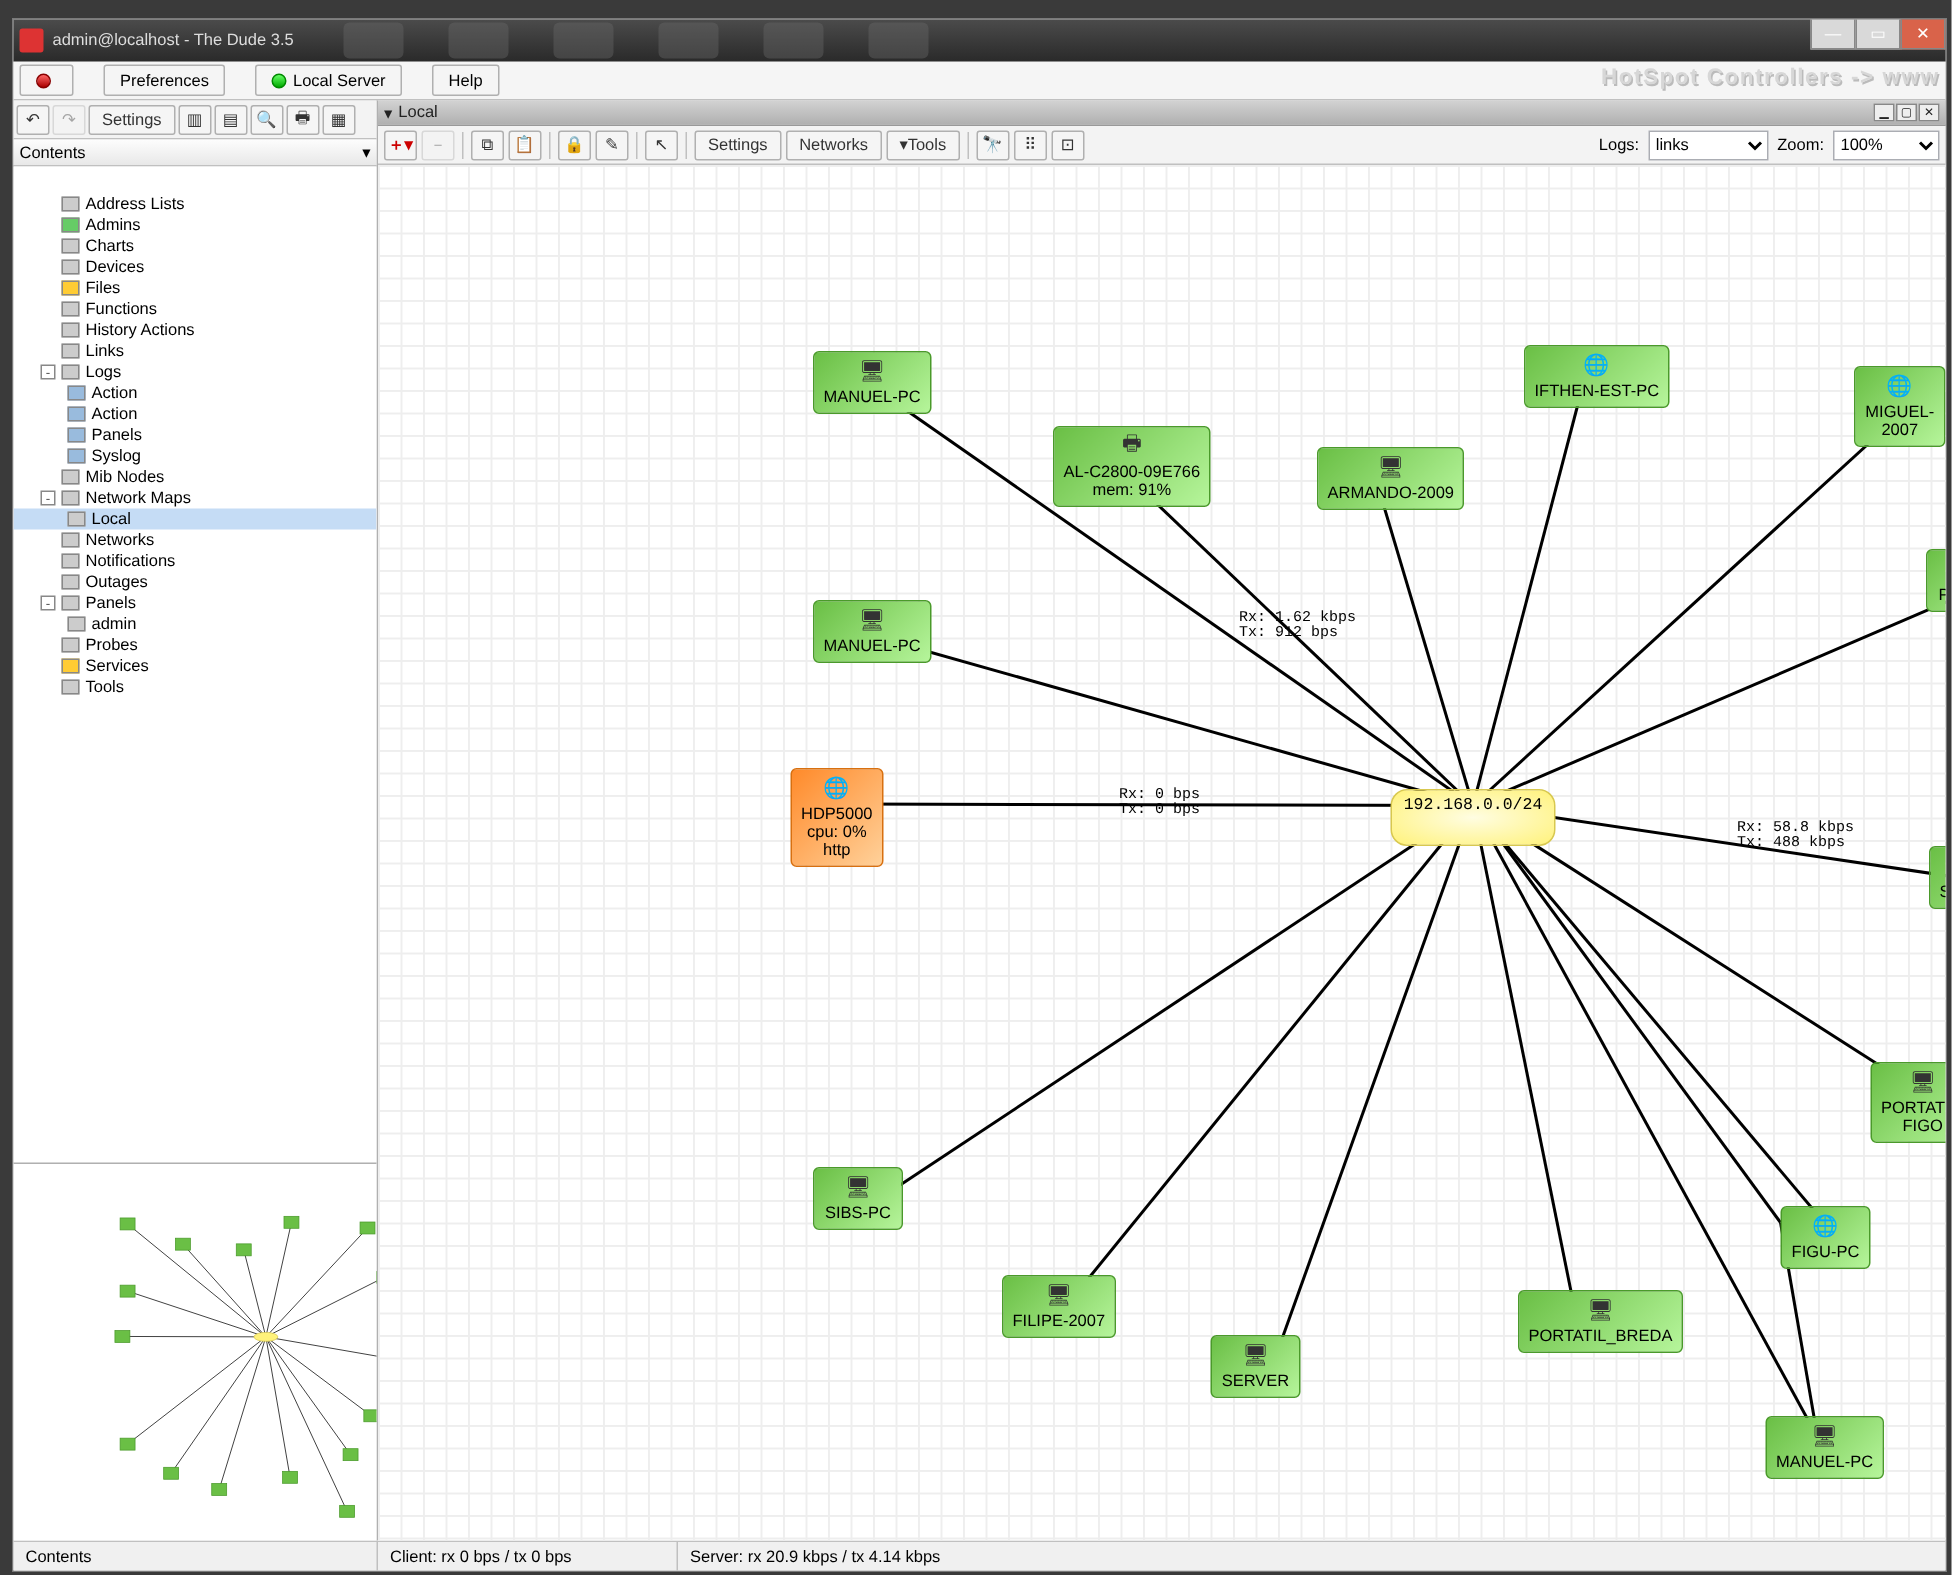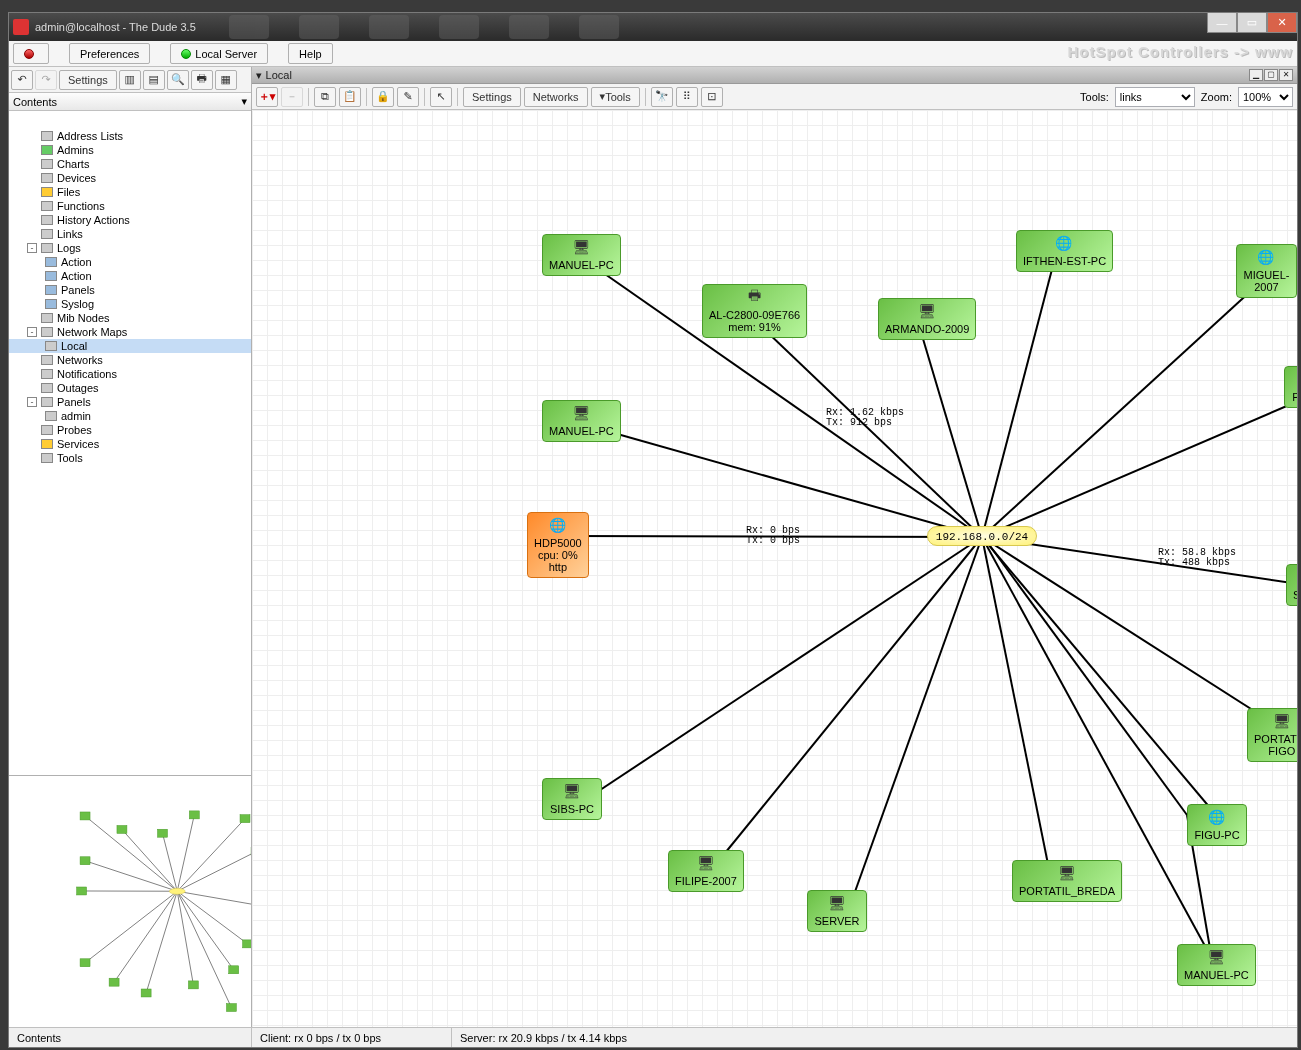--- a/index.html
+++ b/index.html
@@ -38,21 +38,21 @@
   .minimap{height:252px;border-top:1px solid #b0b0b0;background:#fff;position:relative;}
   .main{flex:1;display:flex;flex-direction:column;min-width:0;}
   .paneltitle{height:17px;background:linear-gradient(#d2d2d2,#b0b0b0);border-bottom:1px solid #999;display:flex;align-items:center;padding:0 4px;gap:4px;color:#222;}
   .paneltitle .mini{width:14px;height:12px;border:1px solid #888;background:#eee;font-size:8px;text-align:center;line-height:10px;}
   .canvtoolbar{height:26px;background:#f3f3f3;border-bottom:1px solid #c0c0c0;display:flex;align-items:center;padding:2px 4px;gap:3px;}
   .canvtoolbar .sep{width:1px;height:18px;background:#c0c0c0;margin:0 2px;}
   .canvtoolbar .lbl{padding:0 2px;}
   .canvtoolbar select{height:20px;border:1px solid #abadb3;font-size:11px;background:#fff;}
   .canvas{flex:1;position:relative;background:#fff;background-image:linear-gradient(#eee 1px,transparent 1px),linear-gradient(90deg,#eee 1px,transparent 1px);background-size:15px 15px;overflow:hidden;}
   .canvas svg{position:absolute;inset:0;pointer-events:none;}
-  .hub{position:absolute;width:110px;height:20px;border-radius:11px;background:radial-gradient(ellipse at center,#fffde2,#fff27a);border:1px solid #d8c850;text-align:center;line-height:20px;font-family:"Courier New",monospace;font-size:11px;}
+  .hub{position:absolute;width:110px;height:38px;border-radius:11px;background:radial-gradient(ellipse at center,#fffde2,#fff27a);border:1px solid #d8c850;text-align:center;line-height:20px;font-family:"Courier New",monospace;font-size:11px;}
   .node{position:absolute;border-radius:4px;text-align:center;padding:24px 6px 4px 6px;min-width:60px;color:#000;}
   .node.green{background:linear-gradient(135deg,#6abf45,#b6f59b);border:1px solid #4a9a2a;}
   .node.orange{background:linear-gradient(135deg,#ff8a2a,#ffd19a);border:1px solid #d87010;}
   .node .devicon{position:absolute;top:3px;left:50%;transform:translateX(-50%);width:22px;height:18px;display:flex;align-items:center;justify-content:center;font-size:14px;color:#333;}
   .linklbl{position:absolute;font-family:Liberation Mono, monospace;font-size:10px;line-height:10px;color:#000;white-space:pre;text-align:left;}
   .statusbar{height:20px;background:#f0f0f0;border-top:1px solid #c0c0c0;display:flex;align-items:center;font-size:11px;}
   .statusbar>div{padding:0 8px;border-right:1px solid #c0c0c0;height:100%;display:flex;align-items:center;}
   .statusbar>div:first-child{width:243px;}
   .statusbar>div:last-child{border-right:none;flex:1;text-align:right;}
   .minimap svg{width:100%;height:100%;}
@@ -287,24 +287,24 @@
         <span class="tbtn">↖</span>
         <span class="sep"></span>
         <span class="tbtn wide">Settings</span>
         <span class="tbtn wide">Networks</span>
         <span class="tbtn wide">▾ <span>Tools</span></span>
         <span class="sep"></span>
         <span class="tbtn">🔭</span>
         <span class="tbtn">⠿</span>
         <span class="tbtn">⊡</span>
         <span style="margin-left:auto;display:flex;align-items:center;gap:4px">
-          <span class="lbl">Tools:</span>
+          <span class="lbl">Logs:</span>
           <select style="width:80px"><option>links</option></select>
           <span class="lbl">Zoom:</span>
-          <select style="width:55px"><option>100%</option></select>
+          <select style="width:71px"><option>100%</option></select>
         </span>
       </div>
       <div class="canvas" id="canvas">
         <svg id="lines" width="100%" height="100%">
             <line x1="730" y1="427" x2="330" y2="148" stroke="#000" stroke-width="2"></line>
             <line x1="730" y1="427" x2="490" y2="198" stroke="#000" stroke-width="2"></line>
             <line x1="730" y1="427" x2="666" y2="212" stroke="#000" stroke-width="2"></line>
             <line x1="730" y1="427" x2="804" y2="144" stroke="#000" stroke-width="2"></line>
             <line x1="730" y1="427" x2="1024" y2="158" stroke="#000" stroke-width="2"></line>
             <line x1="730" y1="427" x2="1072" y2="280" stroke="#000" stroke-width="2"></line>

